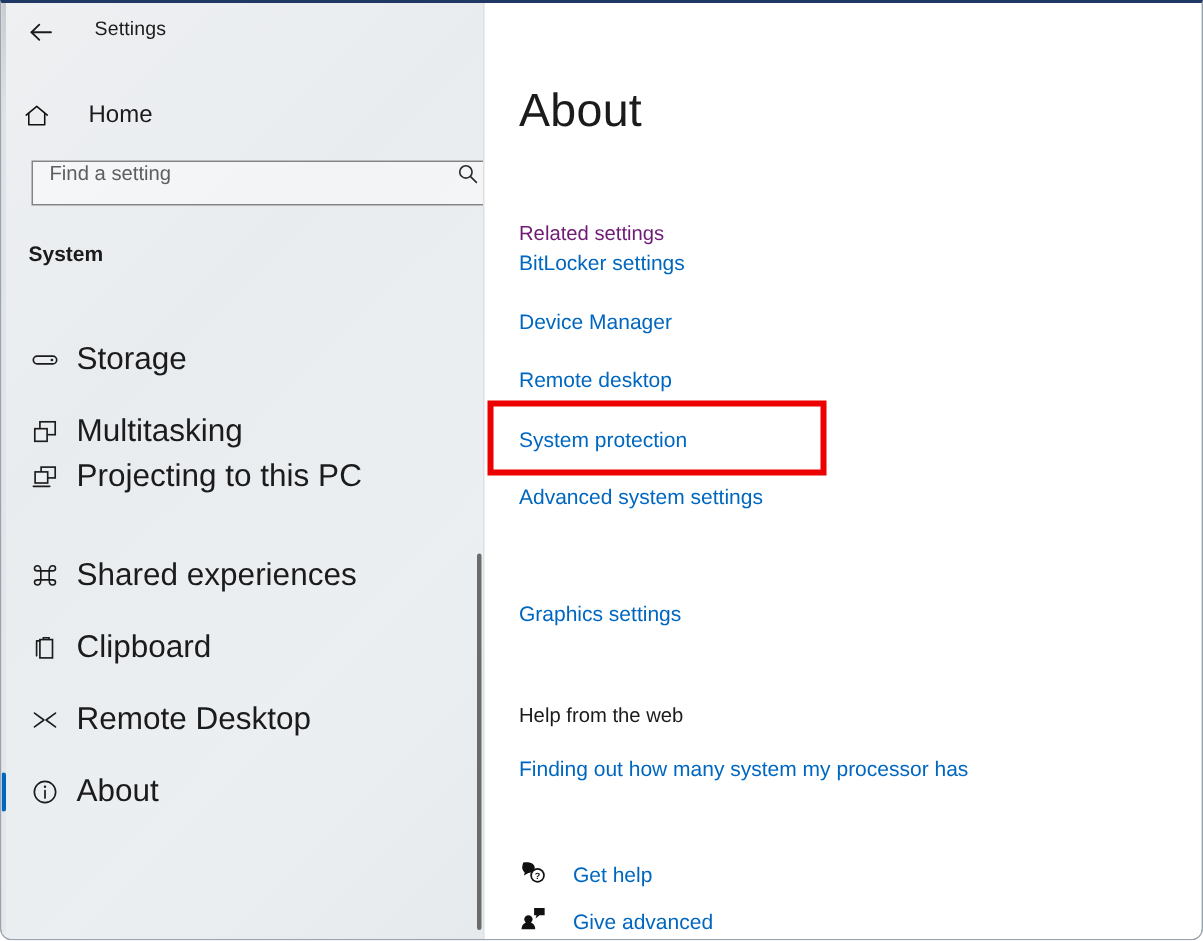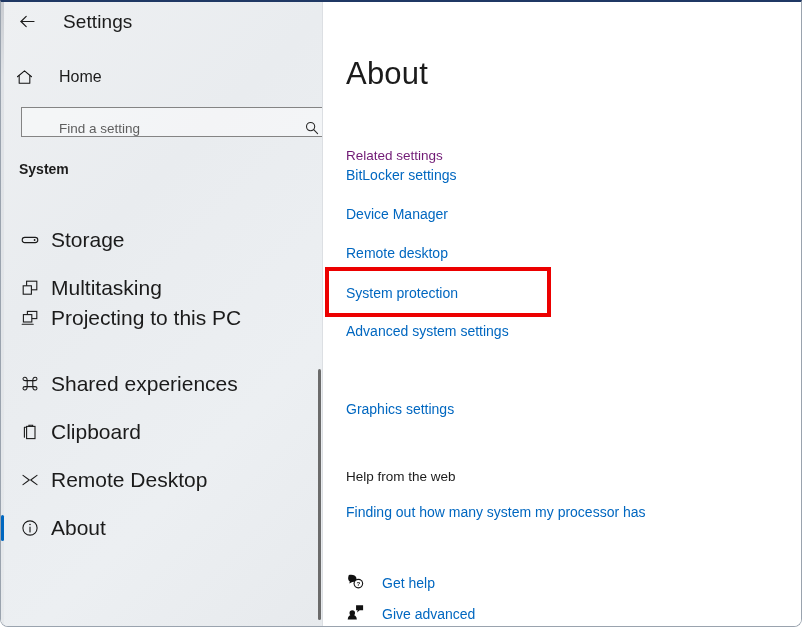--- a/index.html
+++ b/index.html
@@ -61,21 +61,21 @@
     left: 10px; top: 4px;
     width: 32px; height: 30px;
     display: flex;
     align-items: center;
     justify-content: center;
     color: #1b1b1b;
   }
   .settings-title {
     position: absolute;
     left: 62px; top: 9px;
-    font-size: 19px;
+    font-size: 13px;
     color: #1b1b1b;
     letter-spacing: .1px;
   }
 
   .home-row {
     position: absolute;
     left: 14px; top: 60px;
     width: 290px;
     height: 30px;
     display: flex;
@@ -96,22 +96,21 @@
 
   .search-wrap {
     position: absolute;
     left: 20px; top: 105px;
     width: 306px;
     height: 30px;
     border: 1px solid #848484;
     background: rgba(255,255,255,0.45);
     box-sizing: border-box;
     display: flex;
-    align-items: flex-end;
-    padding-left: 26px;
+    align-items: flex-start;
   }
   .search-input {
     flex: 1;
     border: none;
     outline: none;
     background: transparent;
     font-family: "Liberation Sans", sans-serif;
     font-size: 13.5px;
     color: #1b1b1b;
     padding: 0 8px 0 11px;

